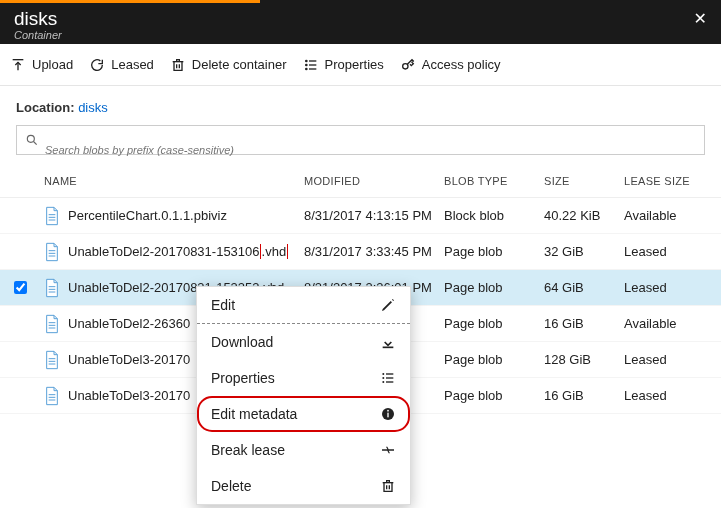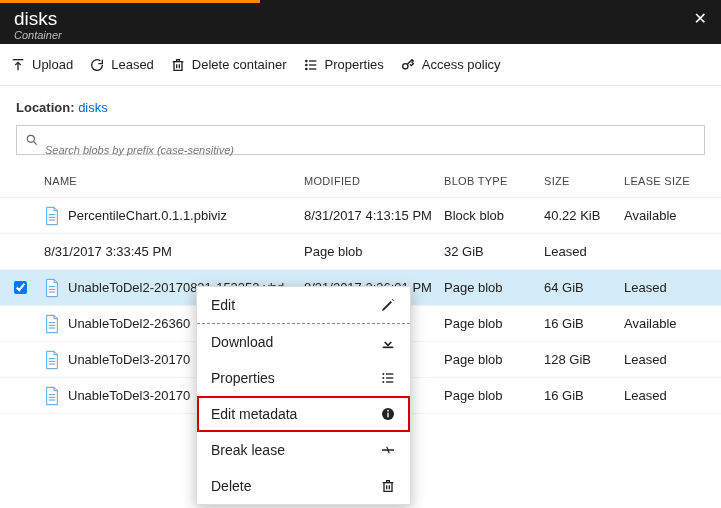--- a/index.html
+++ b/index.html
@@ -109,21 +109,21 @@
     border:1px solid #ddd;
     z-index:50;
   }
   .cm-item {
     display:flex; justify-content:space-between; align-items:center;
     padding:10px 14px;
     font-size:14px; color:#222;
     cursor:pointer;
   }
   .cm-item.first { border-bottom:1px dashed #888;gap:8px;}
-  .cm-item.highlight { outline:2.5px solid #d40000; outline-offset:-2px;}
+  .cm-item.highlight { outline:2.5px solid #d40000; outline-offset:-2px;border-radius:15px;}
   .cm-item svg{width:16px;height:16px;}
 
 </style>
 </head>
 <body>
 
 <div class="header">
   <div class="title-block">
     <div class="title">disks</div>
     <div class="subtitle">Container</div>
@@ -211,20 +211,28 @@
             </svg></span>
           <span class="name-text">PercentileChart.0.1.1.pbiviz</span>
         </div>
         <div class="cell">8/31/2017 4:13:15 PM</div>
         <div class="cell">Block blob</div>
         <div class="cell">40.22 KiB</div>
         <div class="cell">Available</div>
       </div>
       <div class="row">
         <div class="chk"></div>
+        <div class="name-cell">
+          <span class="file-icon"><svg viewBox="0 0 24 30">
+              <path d="M4 2h11l5 5v21H4z" fill="#fff" stroke="#5aa0d8" stroke-width="1.5"></path>
+              <path d="M15 2v5h5" fill="none" stroke="#5aa0d8" stroke-width="1.5"></path>
+              <path d="M7 13h10M7 17h10M7 21h10" stroke="#5aa0d8" stroke-width="1.5"></path>
+            </svg></span>
+          <span class="name-text">UnableToDel2-20170831-153106<span class="red-box">.vhd</span></span>
+        </div>
         <div class="cell">8/31/2017 3:33:45 PM</div>
         <div class="cell">Page blob</div>
         <div class="cell">32 GiB</div>
         <div class="cell">Leased</div>
       </div>
       <div class="row selected">
         <div class="chk">
           <input type="checkbox" checked="" style="">
         </div>
         <div class="name-cell">

